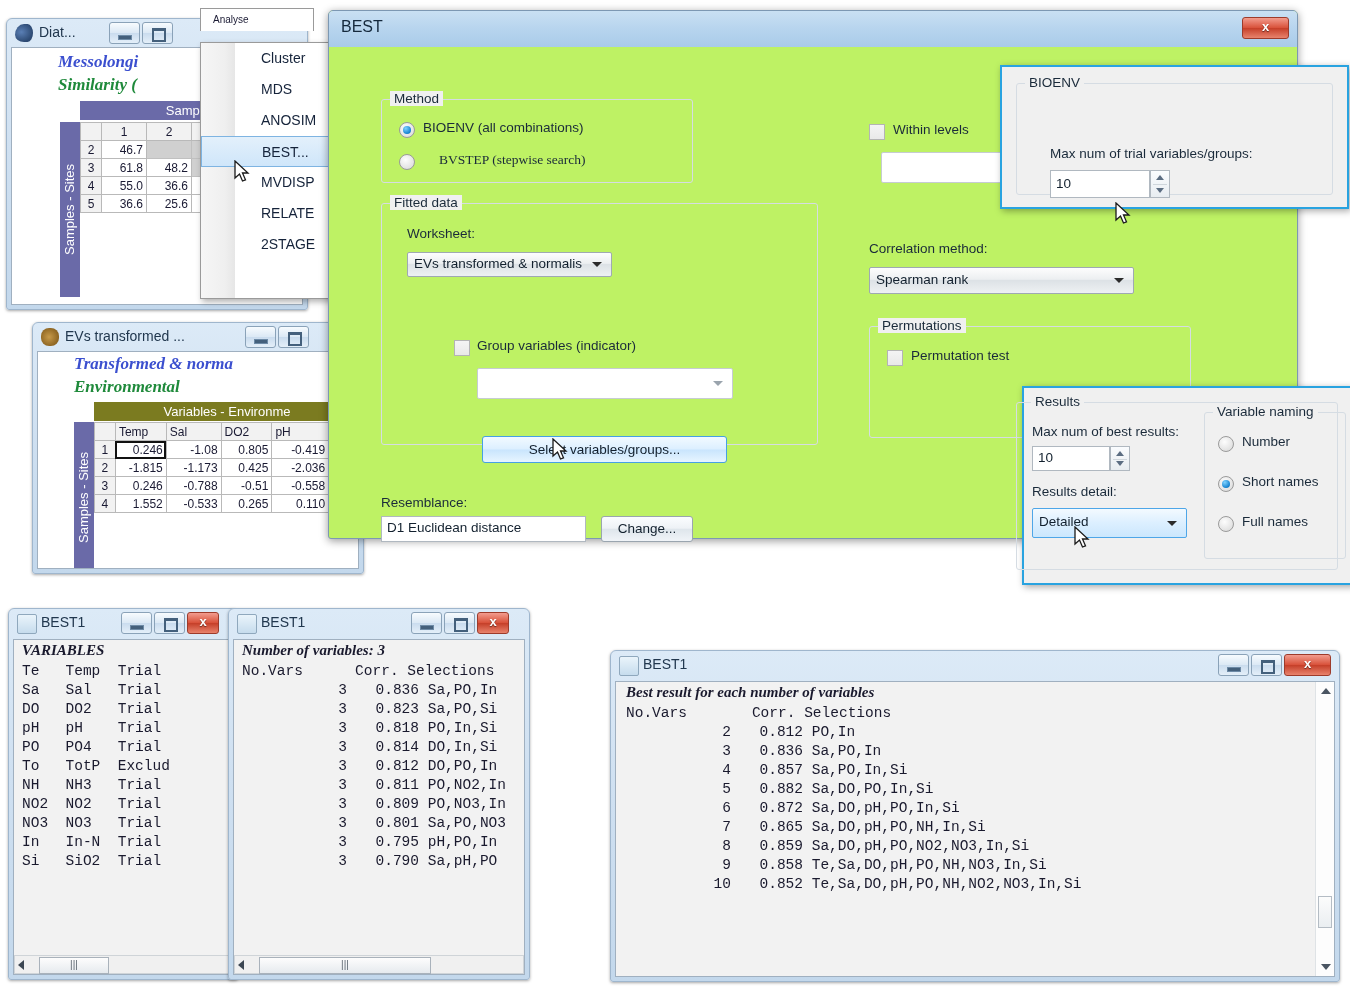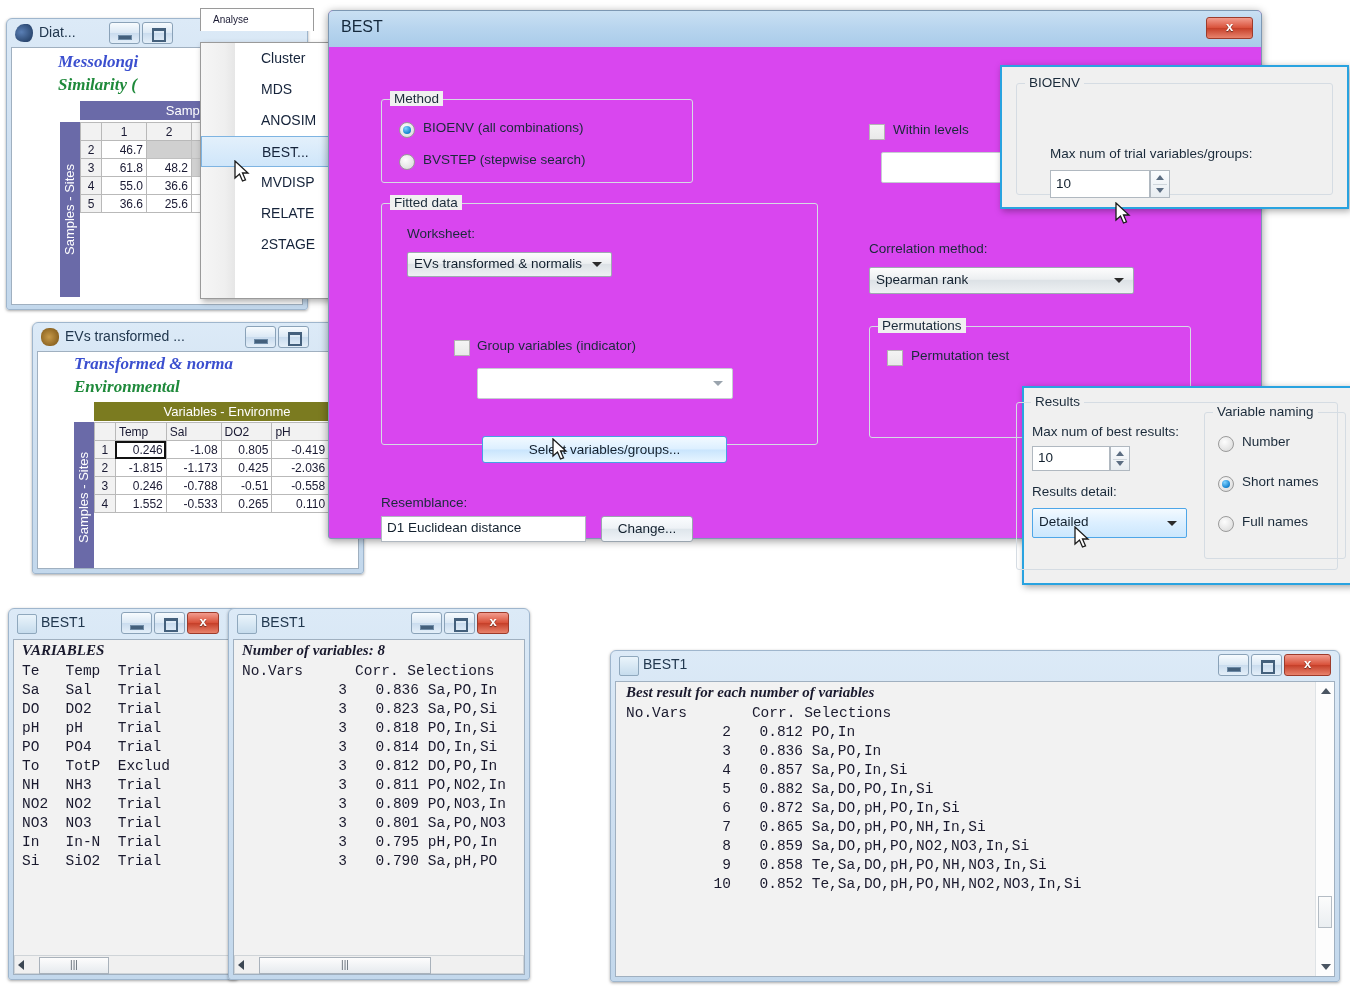--- a/index.html
+++ b/index.html
@@ -249,37 +249,37 @@
   <div class="mitem"><span>MVDISP</span></div>
   <div class="mitem"><span>RELATE</span></div>
   <div class="mitem"><span>2STAGE</span></div>
 </div>
 
 <svg class="cursor" style="left:234px;top:160px;" viewBox="0 0 17 24">
   <path d="M1 1 L1 18 L5.5 14 L8.5 21 L11.5 19.8 L8.5 13 L14 13 Z" fill="#ffffff" stroke="#1a1a1a" stroke-width="1.3"></path>
 </svg>
 
 <div style="position:absolute;left:328px;top:10px;width:932px;height:527px;
-            background:#d946ef;border:1px solid #7d98b3;border-radius:5px 5px 3px 3px;
-            box-shadow:0 2px 8px rgba(0,0,0,.4);">
+            background:#bef264;border:1px solid #7d98b3;border-radius:5px 5px 3px 3px;
+            box-shadow:0 2px 8px rgba(0,0,0,.4);padding-left:36px;">
   <div style="position:absolute;left:0;right:0;top:0;height:36px;border-radius:4px 4px 0 0;
               background:linear-gradient(180deg,#c9e0f3 0%,#b7d4ee 50%,#a9cbe9 100%);">
     <div style="position:absolute;left:12px;top:7px;font-size:16px;color:#14283c;">BEST</div>
     <div class="wb close" style="position:absolute;right:8px;top:6px;">
       <span>x</span>
     </div>
   </div>
 
   <div class="grp" style="left:52px;top:88px;width:310px;height:82px;">
     <div class="grpLbl">Method</div>
   </div>
   <div class="radio on" style="left:70px;top:111px;"></div>
   <div class="lbl" style="left:94px;top:109px;">BIOENV (all combinations)</div>
   <div class="radio" style="left:70px;top:143px;"></div>
-  <div class="lbl" style="left:94px;top:141px;">BVSTEP (stepwise search)</div>
+  <div class="lbl" style="left:110px;top:141px;font-family:Liberation Serif, serif;">BVSTEP (stepwise search)</div>
 
   <div class="grp" style="left:52px;top:192px;width:435px;height:240px;">
     <div class="grpLbl">Fitted data</div>
   </div>
   <div class="lbl" style="left:78px;top:215px;">Worksheet:</div>
   <div class="combo" style="left:78px;top:241px;width:205px;height:25px;">
     <div class="ct">EVs transformed &amp; normalis</div>
     <div class="carrow"></div>
   </div>
   <div class="chk" style="left:125px;top:329px;"></div>
@@ -405,21 +405,21 @@
   <div class="tbar">
     <div class="tico" style="background:linear-gradient(180deg,#eaf4fb,#c6dced);border:1px solid #8fa8bd;border-radius:2px;"></div>
     <div class="ttl">BEST1</div>
     <div class="btns" style="left:182px;">
       <div class="wb min"></div>
       <div class="wb max"></div>
       <div class="wb close" style="width:30px;">x</div>
     </div>
   </div>
   <div class="client" style="top:30px;background:#f2f2f2;">
-    <div class="monoI" style="position:absolute;left:8px;top:2px;">Number of variables: 8</div>
+    <div class="monoI" style="position:absolute;left:8px;top:2px;">Number of variables: 3</div>
     <div class="mono" style="position:absolute;left:8px;top:22px;">No.Vars      Corr. Selections</div>
     <div style="position:absolute;left:8px;top:41px;">
       <div class="mono"><span style="display:inline-block;width:105px;text-align:right;">3</span><span style="display:inline-block;width:72px;text-align:right;">0.836</span> <span>Sa,PO,In</span></div>
       <div class="mono"><span style="display:inline-block;width:105px;text-align:right;">3</span><span style="display:inline-block;width:72px;text-align:right;">0.823</span> <span>Sa,PO,Si</span></div>
       <div class="mono"><span style="display:inline-block;width:105px;text-align:right;">3</span><span style="display:inline-block;width:72px;text-align:right;">0.818</span> <span>PO,In,Si</span></div>
       <div class="mono"><span style="display:inline-block;width:105px;text-align:right;">3</span><span style="display:inline-block;width:72px;text-align:right;">0.814</span> <span>DO,In,Si</span></div>
       <div class="mono"><span style="display:inline-block;width:105px;text-align:right;">3</span><span style="display:inline-block;width:72px;text-align:right;">0.812</span> <span>DO,PO,In</span></div>
       <div class="mono"><span style="display:inline-block;width:105px;text-align:right;">3</span><span style="display:inline-block;width:72px;text-align:right;">0.811</span> <span>PO,NO2,In</span></div>
       <div class="mono"><span style="display:inline-block;width:105px;text-align:right;">3</span><span style="display:inline-block;width:72px;text-align:right;">0.809</span> <span>PO,NO3,In</span></div>
       <div class="mono"><span style="display:inline-block;width:105px;text-align:right;">3</span><span style="display:inline-block;width:72px;text-align:right;">0.801</span> <span>Sa,PO,NO3</span></div>

